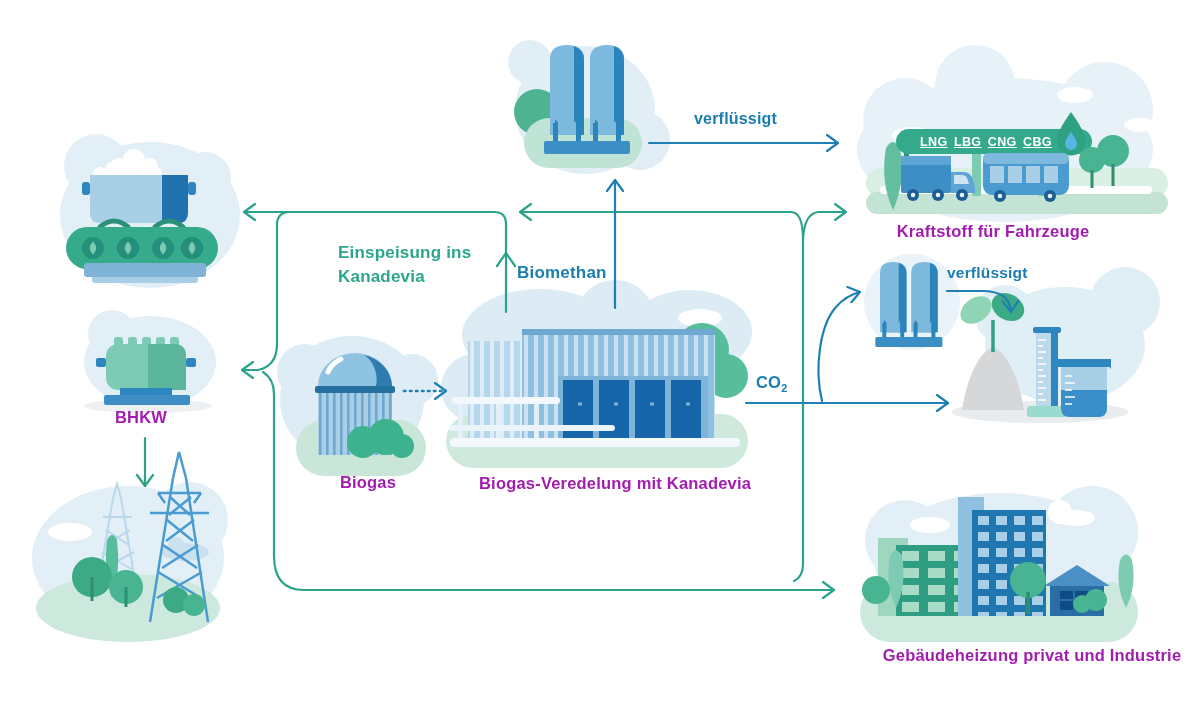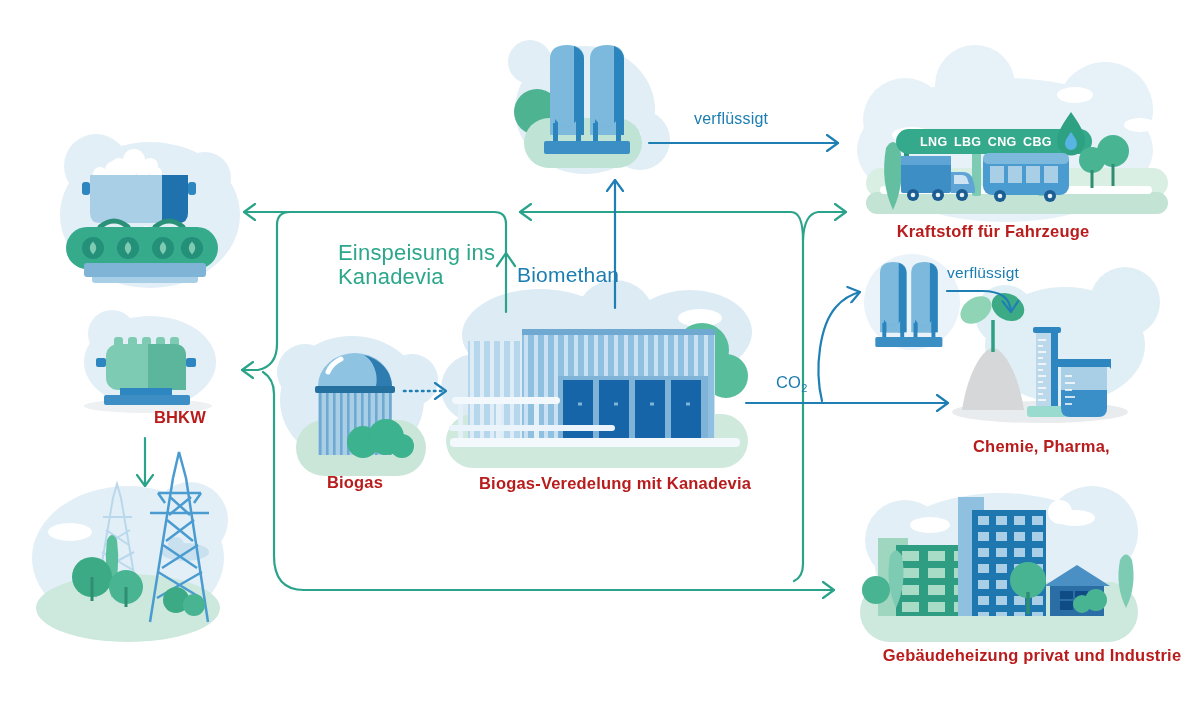--- a/index.html
+++ b/index.html
@@ -1,26 +1,26 @@
 <!DOCTYPE html>
 <html><head>
 <meta charset="utf-8">
 <style>
   html,body{margin:0;padding:0;background:#fff;}
   .stage{position:relative;width:1203px;height:725px;background:#ffffff;overflow:hidden;
          font-family:"Liberation Sans",sans-serif;}
   .stage svg.canvas{position:absolute;left:0;top:0;}
-  .cap{position:absolute;font-weight:600;font-size:16.5px;color:#b91c1c;letter-spacing:.2px;line-height:21px;}
+  .cap{position:absolute;font-weight:600;font-size:16.5px;color:#a21caf;letter-spacing:.2px;line-height:21px;}
   .center{text-align:center;}
-  .flowlab{position:absolute;font-weight:400;letter-spacing:.2px;}
-  .green-t{color:#2ca78c;font-size:22px;line-height:24px;}
+  .flowlab{position:absolute;font-weight:700;letter-spacing:.2px;}
+  .green-t{color:#2ca78c;font-size:17px;line-height:24px;}
   .blue-t{color:#1b7db2;}
   .banner-text{position:absolute;left:920px;top:130px;width:132px;height:23px;display:flex;
                justify-content:space-between;align-items:center;color:#fff;font-size:12.5px;
-               font-weight:700;letter-spacing:.4px;}
+               font-weight:700;letter-spacing:.4px;text-decoration:underline;}
   sub{font-size:11px;}
 </style>
 </head>
 <body>
 
 <div class="stage">
 
 <svg class="canvas" width="1203" height="725" viewBox="0 0 1203 725">
   <defs>
     <marker id="ah-g" viewBox="0 0 13 18" refX="12" refY="9" markerWidth="13" markerHeight="18" orient="auto" markerUnits="userSpaceOnUse">
@@ -312,39 +312,38 @@
   <g stroke="#1f7fb5" stroke-width="2.2" fill="none" stroke-linecap="round">
     <path d="M404,391 H446" stroke-dasharray="1.5 4.5" stroke-width="2.6" marker-end="url(#ah-b)"></path>
     <path d="M615,308 V180" marker-end="url(#ah-b)"></path>
     <path d="M649,143 H838" marker-end="url(#ah-b)"></path>
     <path d="M746,403 H948" marker-end="url(#ah-b)"></path>
     <path d="M822,401 C814,368 820,325 836,307 C843,299 852,294 860,292" marker-end="url(#ah-b)"></path>
     <path d="M947,291 H982 Q1010,291 1011,312" marker-end="url(#ah-b)"></path>
   </g>
 </svg>
 
-<div class="cap center" style="left:76px;top:407px;width:130px;text-align:right;">BHKW</div>
-<div class="cap center" style="left:293px;top:472px;width:124px;">Biogas</div>
+<div class="cap center" style="left:76px;top:407px;width:130px;">BHKW</div>
+<div class="cap center" style="left:306px;top:472px;width:124px;">Biogas</div>
 <div class="cap" style="left:479px;top:473px;width:320px;">
   <div>Biogas-Veredelung mit Kanadevia</div>
 </div>
 <div class="cap center" style="left:877px;top:221px;width:232px;">Kraftstoff für Fahrzeuge</div>
 <div class="cap" style="left:973px;top:436px;width:180px;">
-  <div>Chemie, Pharma,</div>
 </div>
 <div class="cap center" style="left:828px;top:645px;width:312px;margin-left:48px;">Gebäudeheizung privat und Industrie</div>
 
 <div class="flowlab green-t" style="left:338px;top:241px;">
   <div>Einspeisung ins</div>
   <div>Kanadevia</div>
 </div>
-<div class="flowlab blue-t" style="left:517px;top:263px;font-size:21px;">Biomethan</div>
+<div class="flowlab blue-t" style="left:517px;top:263px;font-size:17px;">Biomethan</div>
 <div class="flowlab blue-t" style="left:694px;top:110px;font-size:16px;">verflüssigt</div>
 <div class="flowlab blue-t" style="left:947px;top:264px;font-size:15.5px;">verflüssigt</div>
-<div class="flowlab blue-t" style="left:756px;top:373px;font-size:16.5px;margin-left:20px;"><span>CO</span><sub>2</sub></div>
+<div class="flowlab blue-t" style="left:756px;top:373px;font-size:16.5px;"><span>CO</span><sub>2</sub></div>
 
 <div class="banner-text">
   <span>LNG</span>
   <span>LBG</span>
   <span>CNG</span>
   <span>CBG</span>
 </div>
 
 </div>
 

